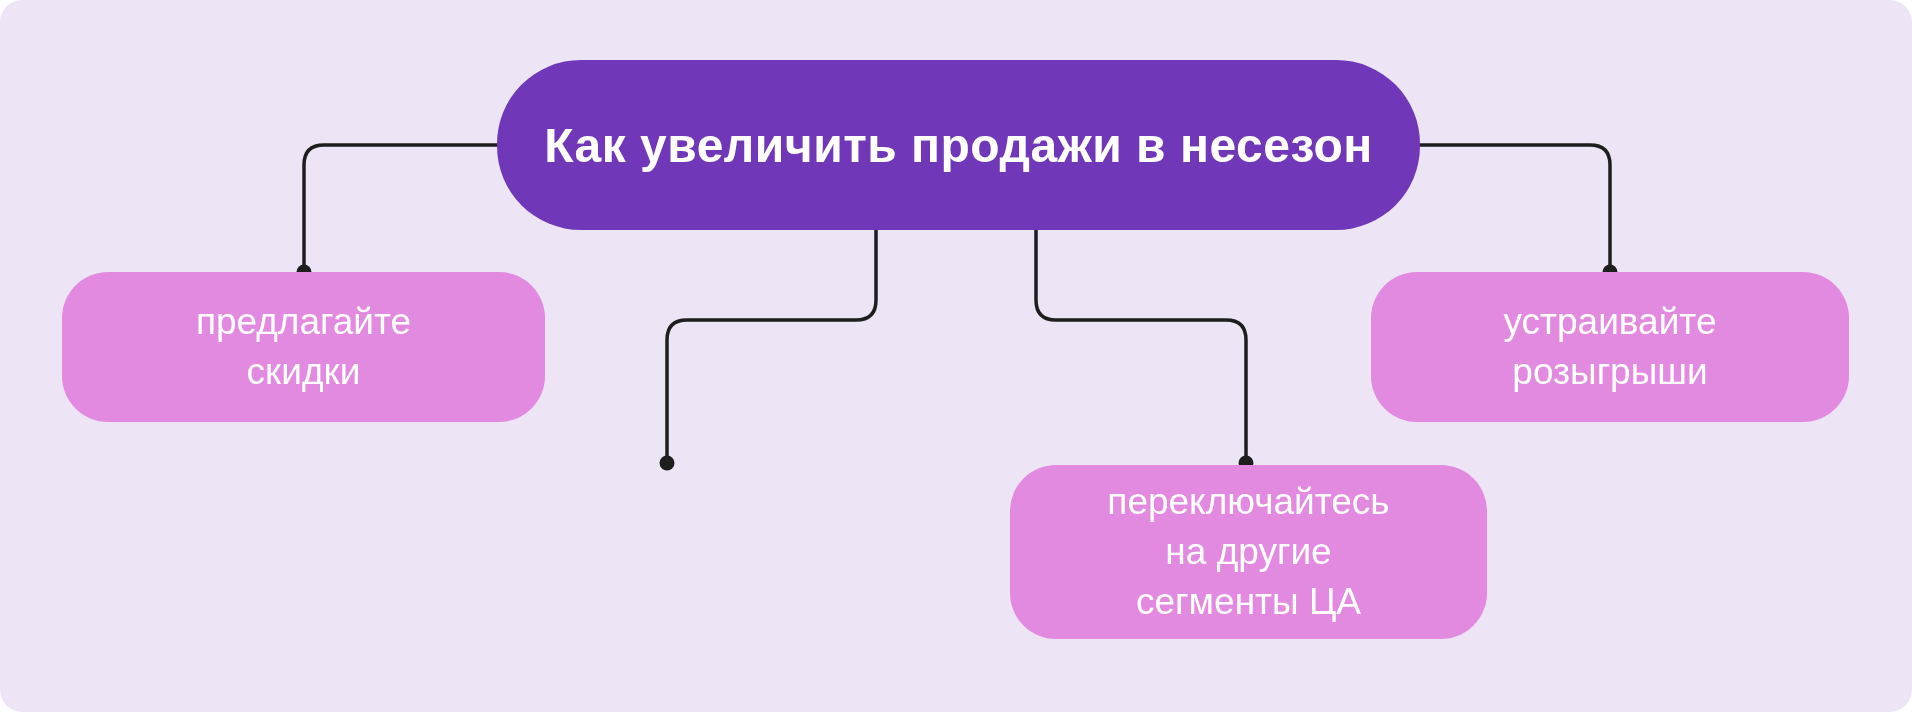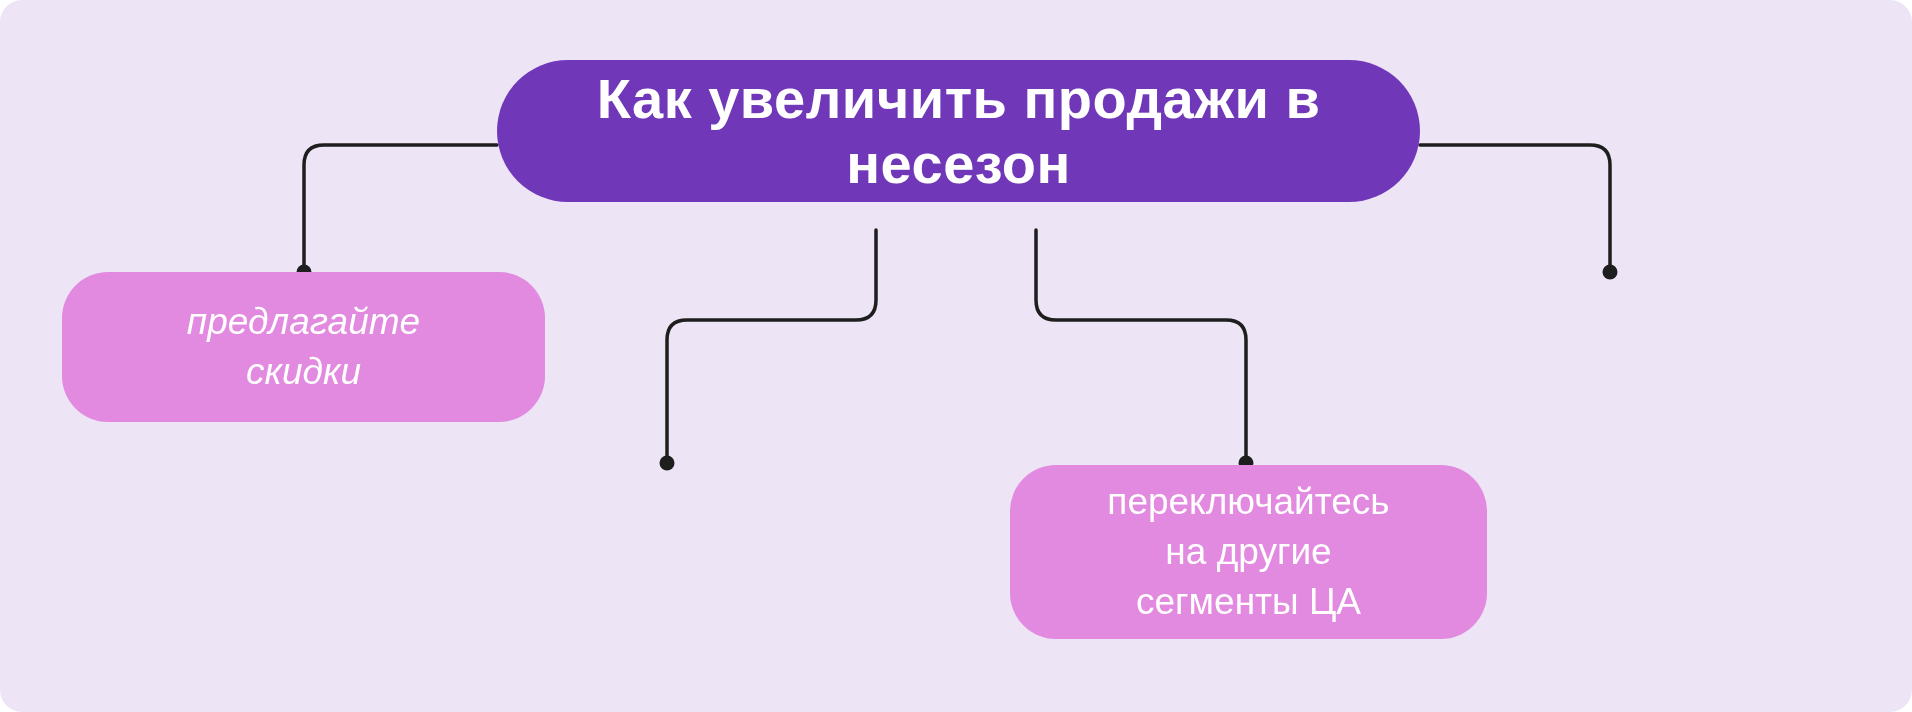--- a/index.html
+++ b/index.html
@@ -30,36 +30,36 @@
     align-items: center;
     justify-content: center;
     text-align: center;
     color: #ffffff;
     box-sizing: border-box;
   }
   .node-root {
     left: 497px;
     top: 60px;
     width: 923px;
-    height: 142px;
+    height: 170px;
     background: var(--node_root, #7038B8);
     border-radius: 84px;
-    font-size: 56px;
+    font-size: 48px;
     font-weight: 700;
     letter-spacing: 0.5px;
   }
   .node-child {
     background: var(--node_child, #E289E0);
     border-radius: 46px;
     font-size: 37px;
     font-weight: 400;
     line-height: 50px;
     white-space: pre-line;
   }
-  .node-child-1 { left: 62px;   top: 272px; width: 483px; height: 150px; font-style: italic; }
+  .node-child-1 { left: 62px;   top: 272px; width: 483px; height: 150px; }
   .node-child-2 { left: 430px;  top: 465px; width: 477px; height: 193px; }
   .node-child-3 { left: 1010px; top: 465px; width: 477px; height: 174px; }
   .node-child-4 { left: 1371px; top: 272px; width: 478px; height: 150px; }
 </style>
 </head>
 <body>
 
 <div class="canvas">
 
   <svg class="connectors" viewBox="0 0 1912 712" xmlns="http://www.w3.org/2000/svg">
@@ -86,14 +86,18 @@
 скидки</span>
   </div>
 
 
   <div class="node node-child node-child-3">
     <span>переключайтесь
 на другие
 сегменты ЦА</span>
   </div>
 
+  <div class="node node-child node-child-4">
+    <span>устраивайте
+розыгрыши</span>
+  </div>
 
 </div>
 
 </body></html>

